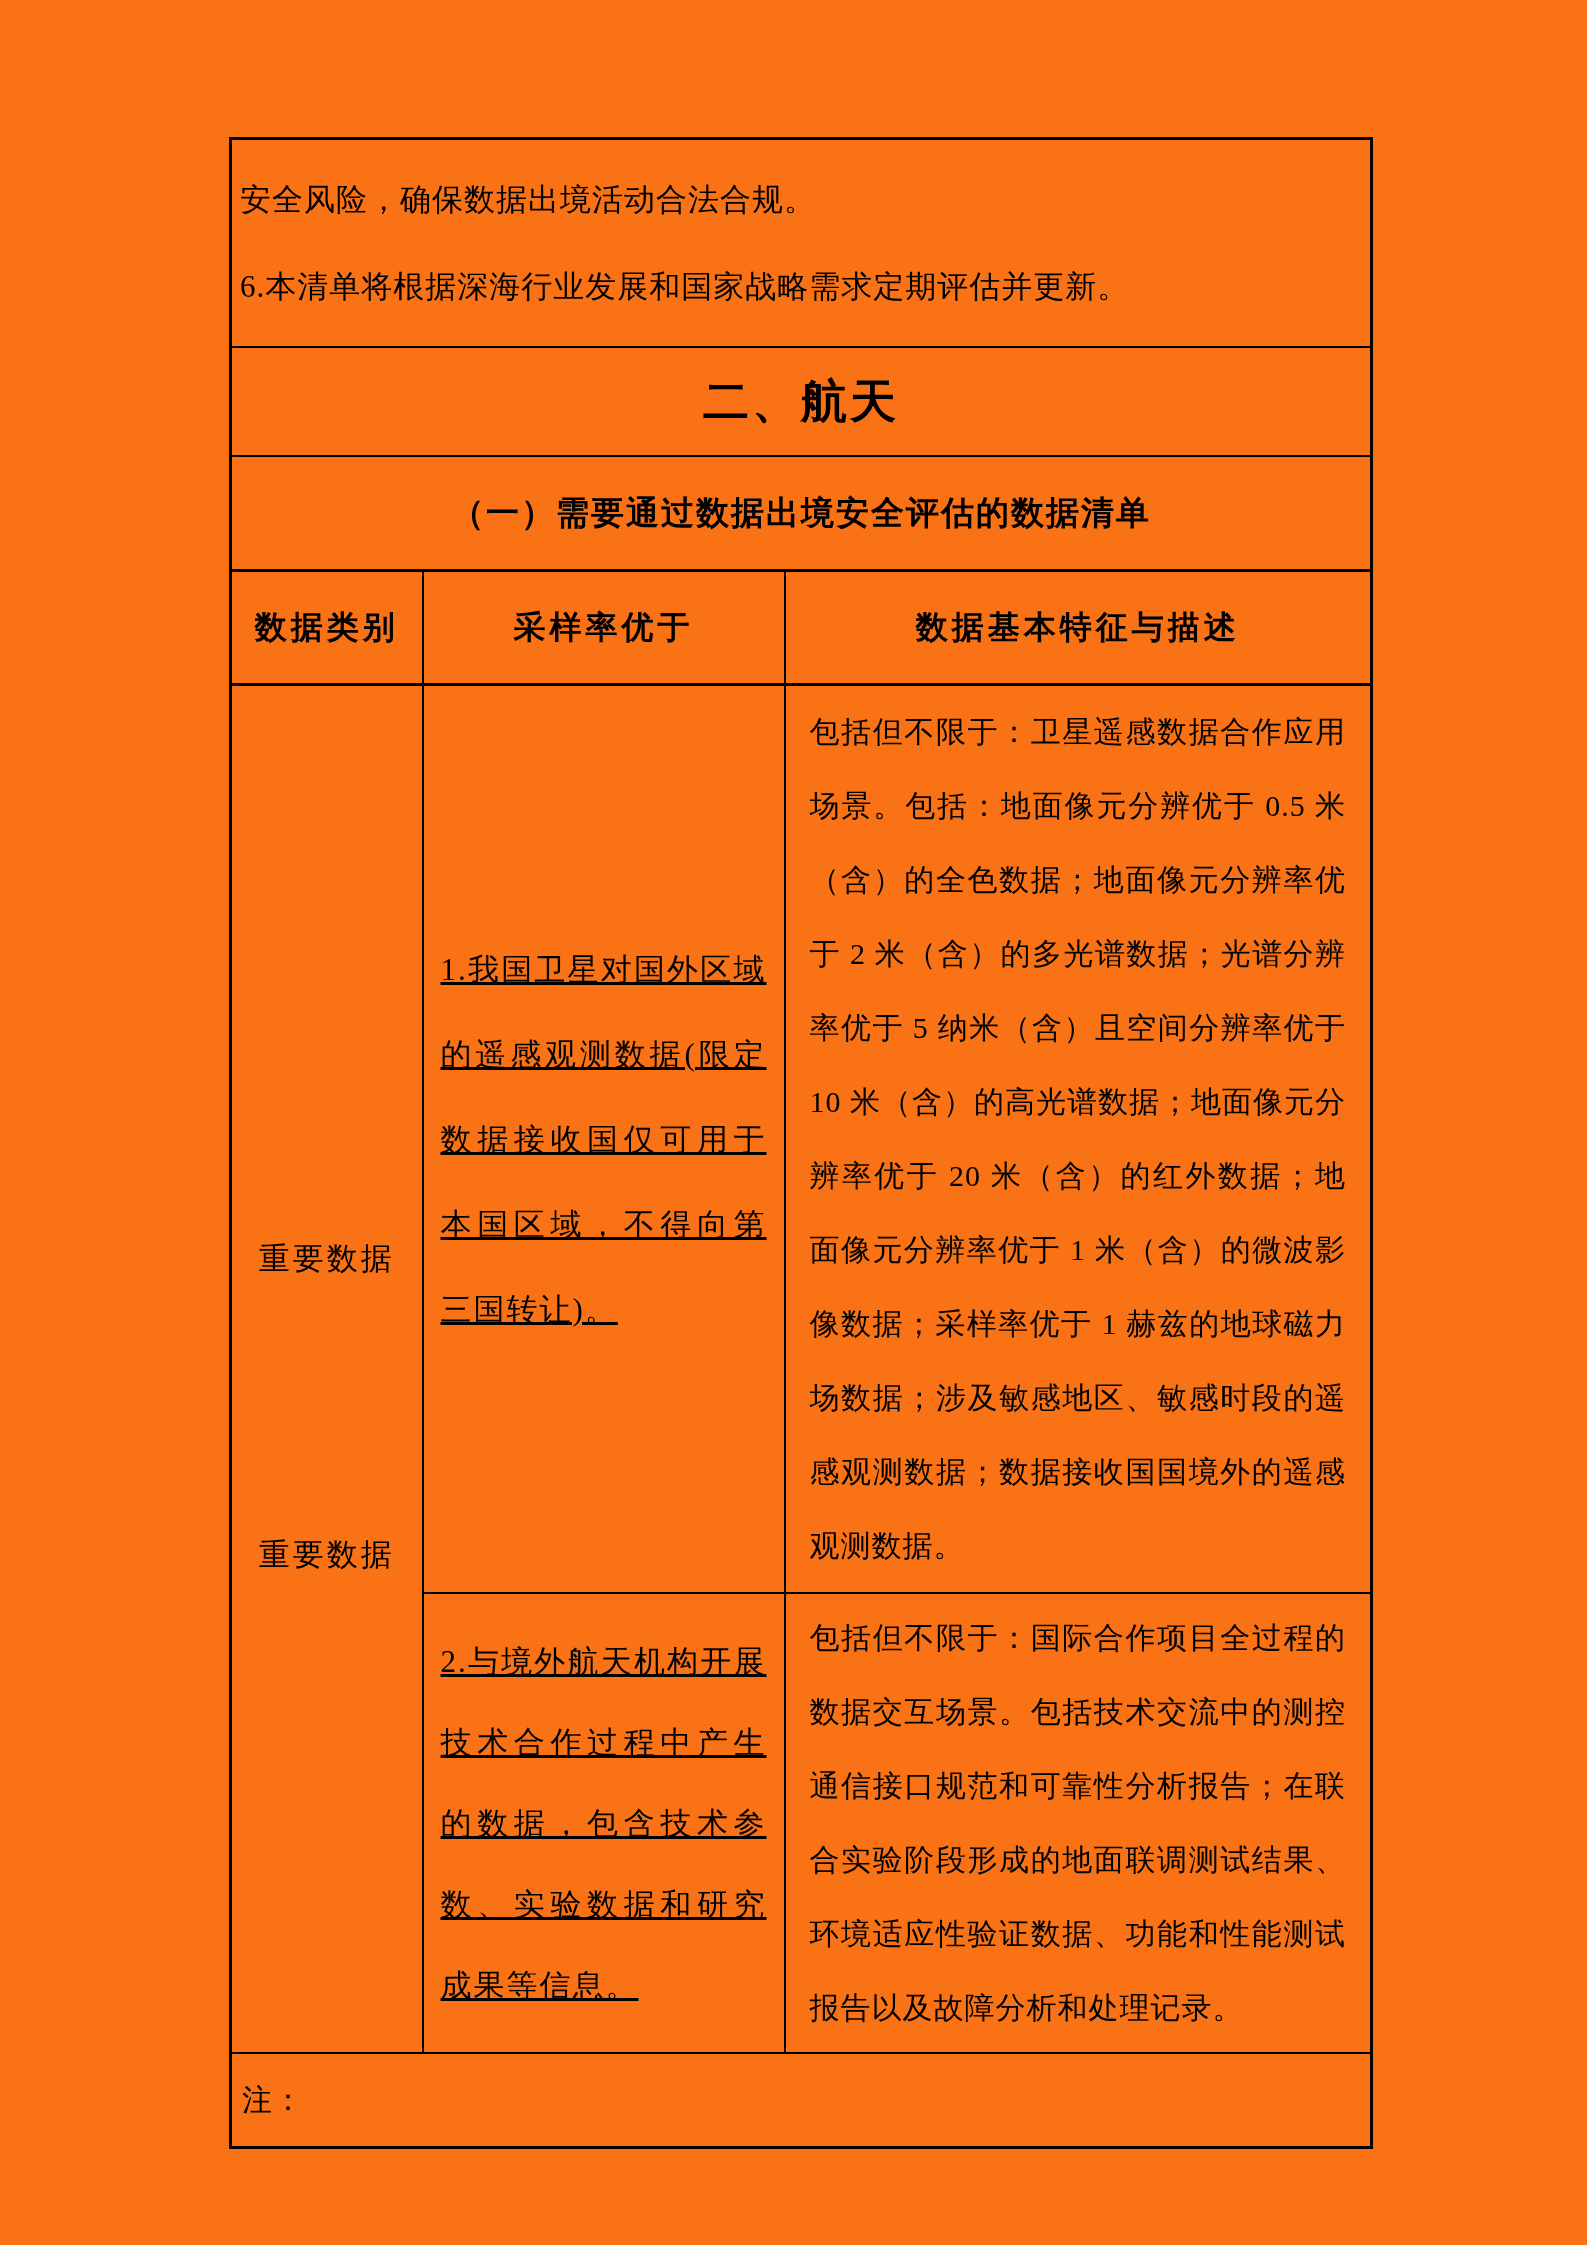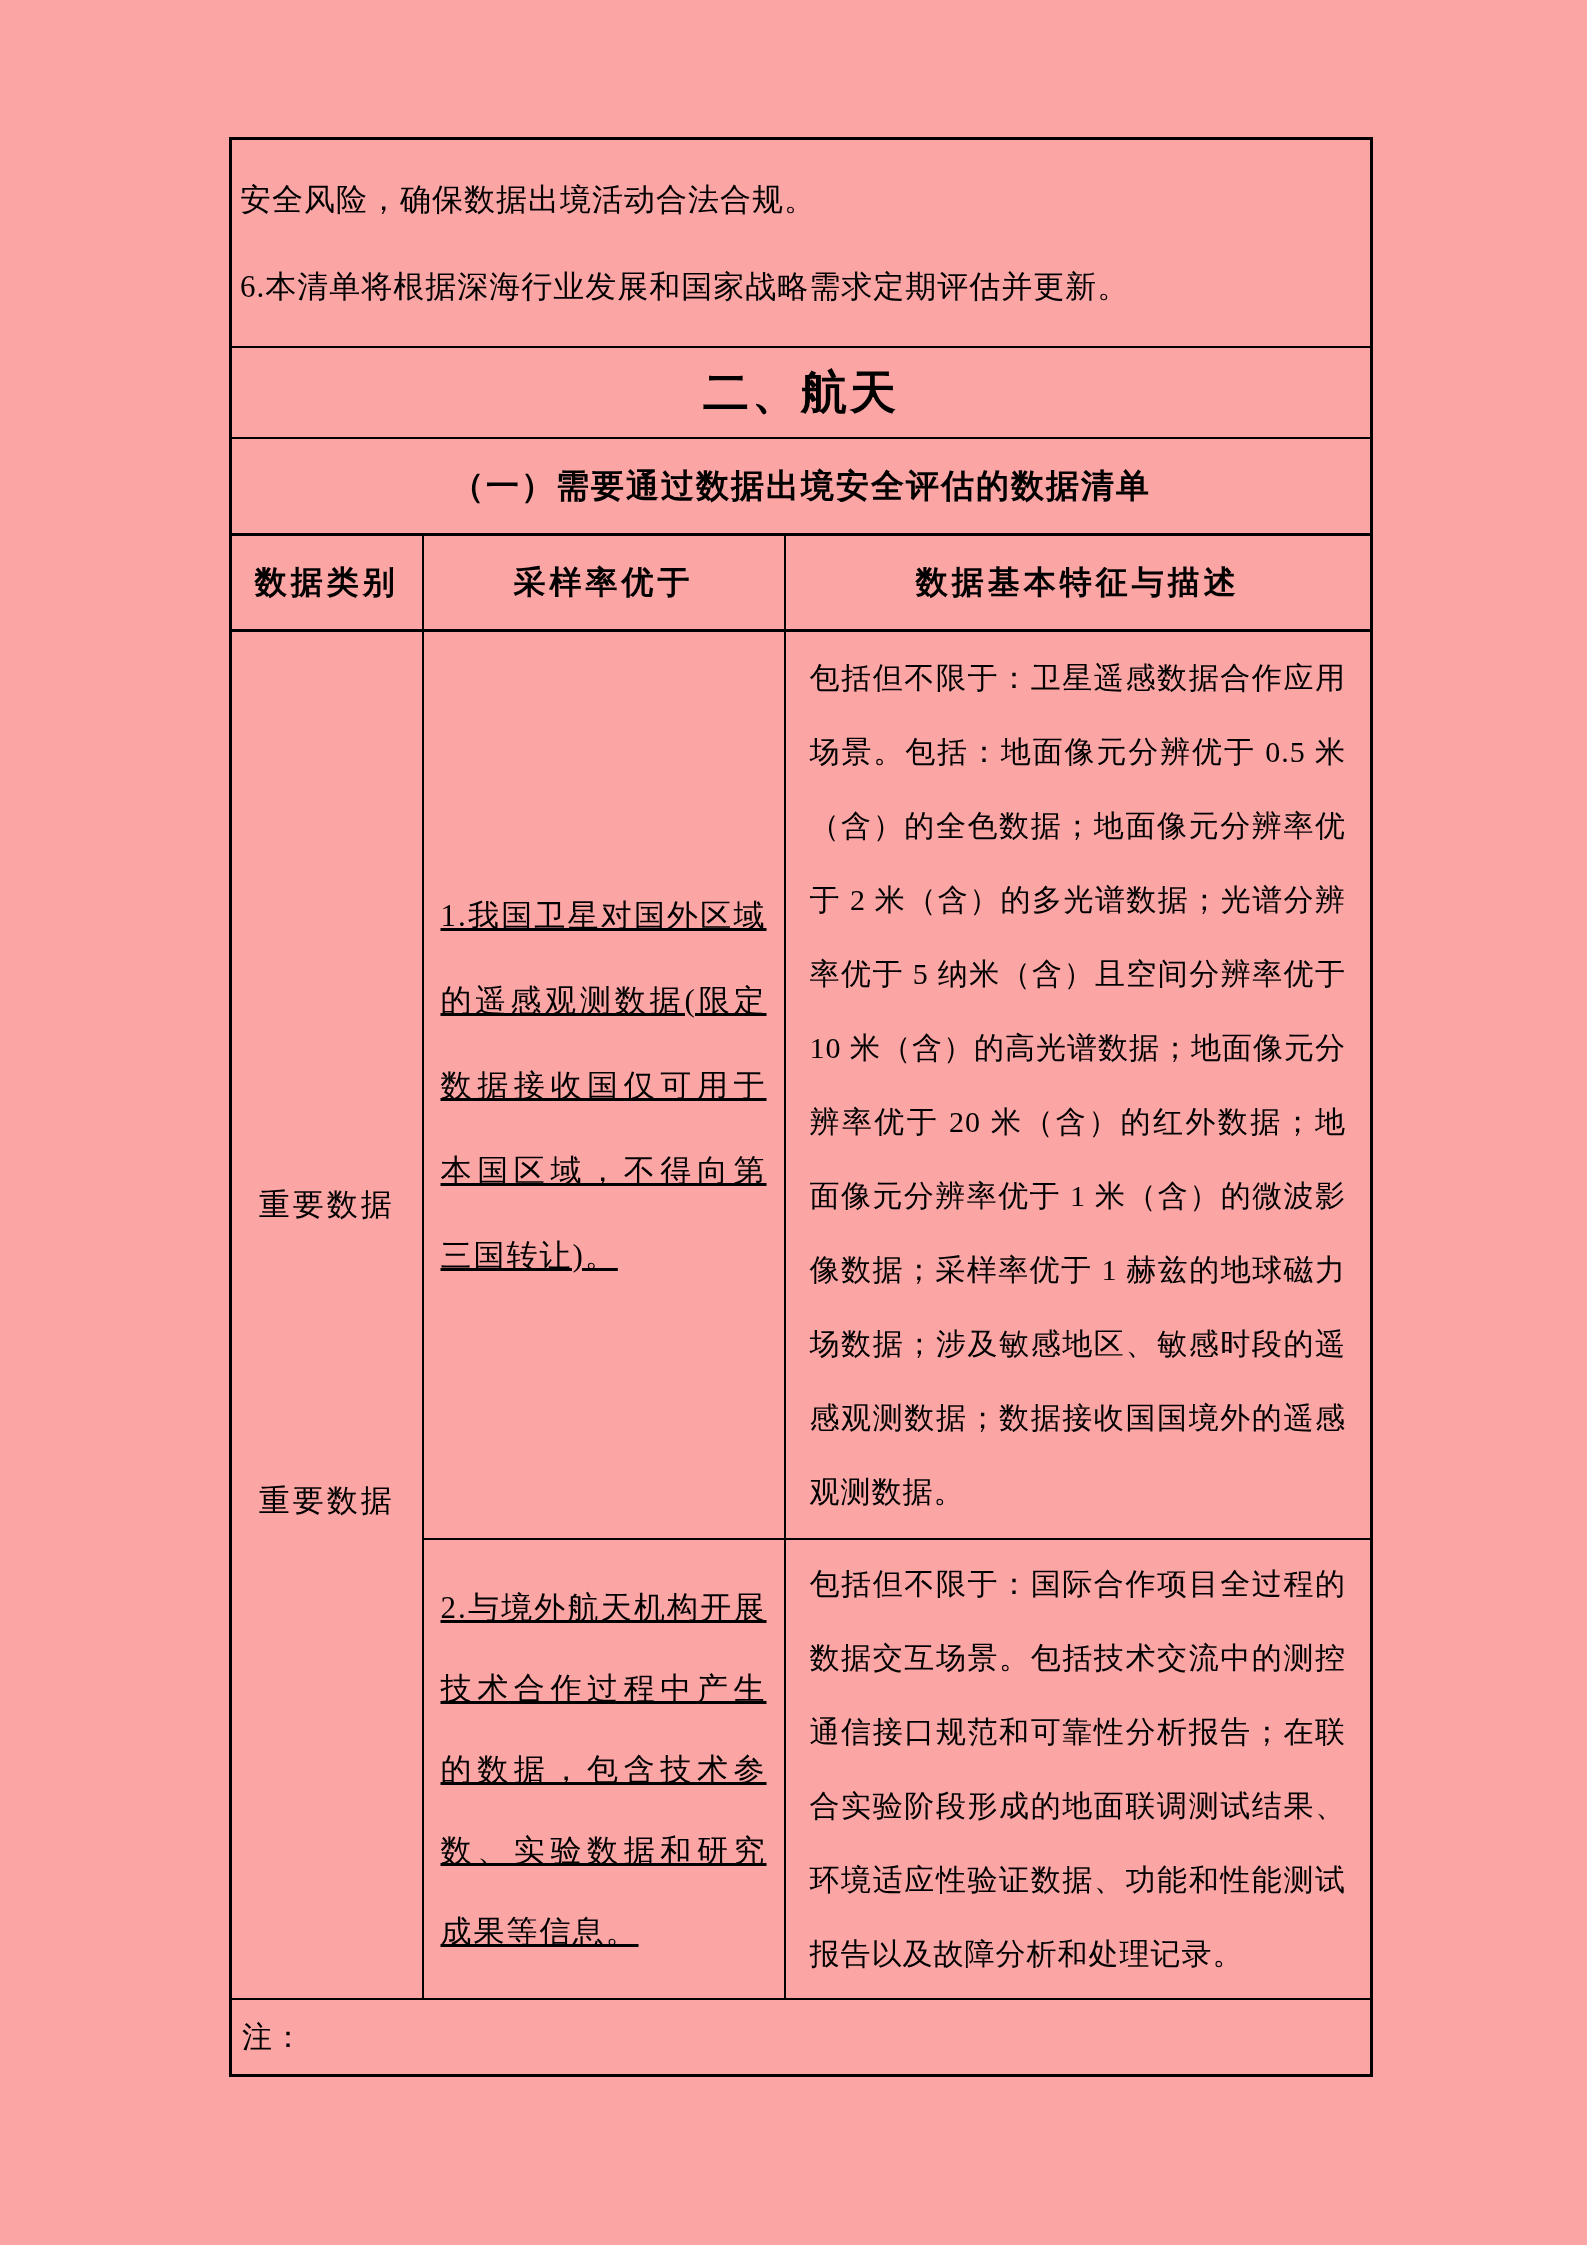--- a/index.html
+++ b/index.html
@@ -1,31 +1,31 @@
 <!DOCTYPE html>
 <html><head>
 <meta charset="utf-8">
 <style>
   html,body { margin:0; padding:0; background:#ffffff; }
   .page {
     position:relative;
     width:1587px; height:2245px;
-    background:#fca5a5;
+    background:#f97316;
     color:#000;
     font-family:"Liberation Serif","DejaVu Serif",serif;
     overflow:hidden;
   }
   table.doc {
     position:absolute; left:229px; top:137px;
     width:1141px;
     border-collapse:collapse;
     table-layout:fixed;
     border:3px solid #000;
   }
-  td, th { border:2px solid #000; padding:0; color:#000; }
+  td, th { border:2px solid #000; padding:9px; color:#000; }
 
   
   .cell-intro { height:206px; padding:0 12px 0 8px; vertical-align:middle; }
   .cell-intro .stack { display:flex; flex-direction:column; justify-content:center; gap:55px; }
   .cell-intro p { margin:0; font-size:31px; line-height:32px; letter-spacing:1px; }
 
   
   .cell-section {
     height:89px; text-align:center; vertical-align:middle;
     font-family:"Liberation Sans","DejaVu Sans",sans-serif;

